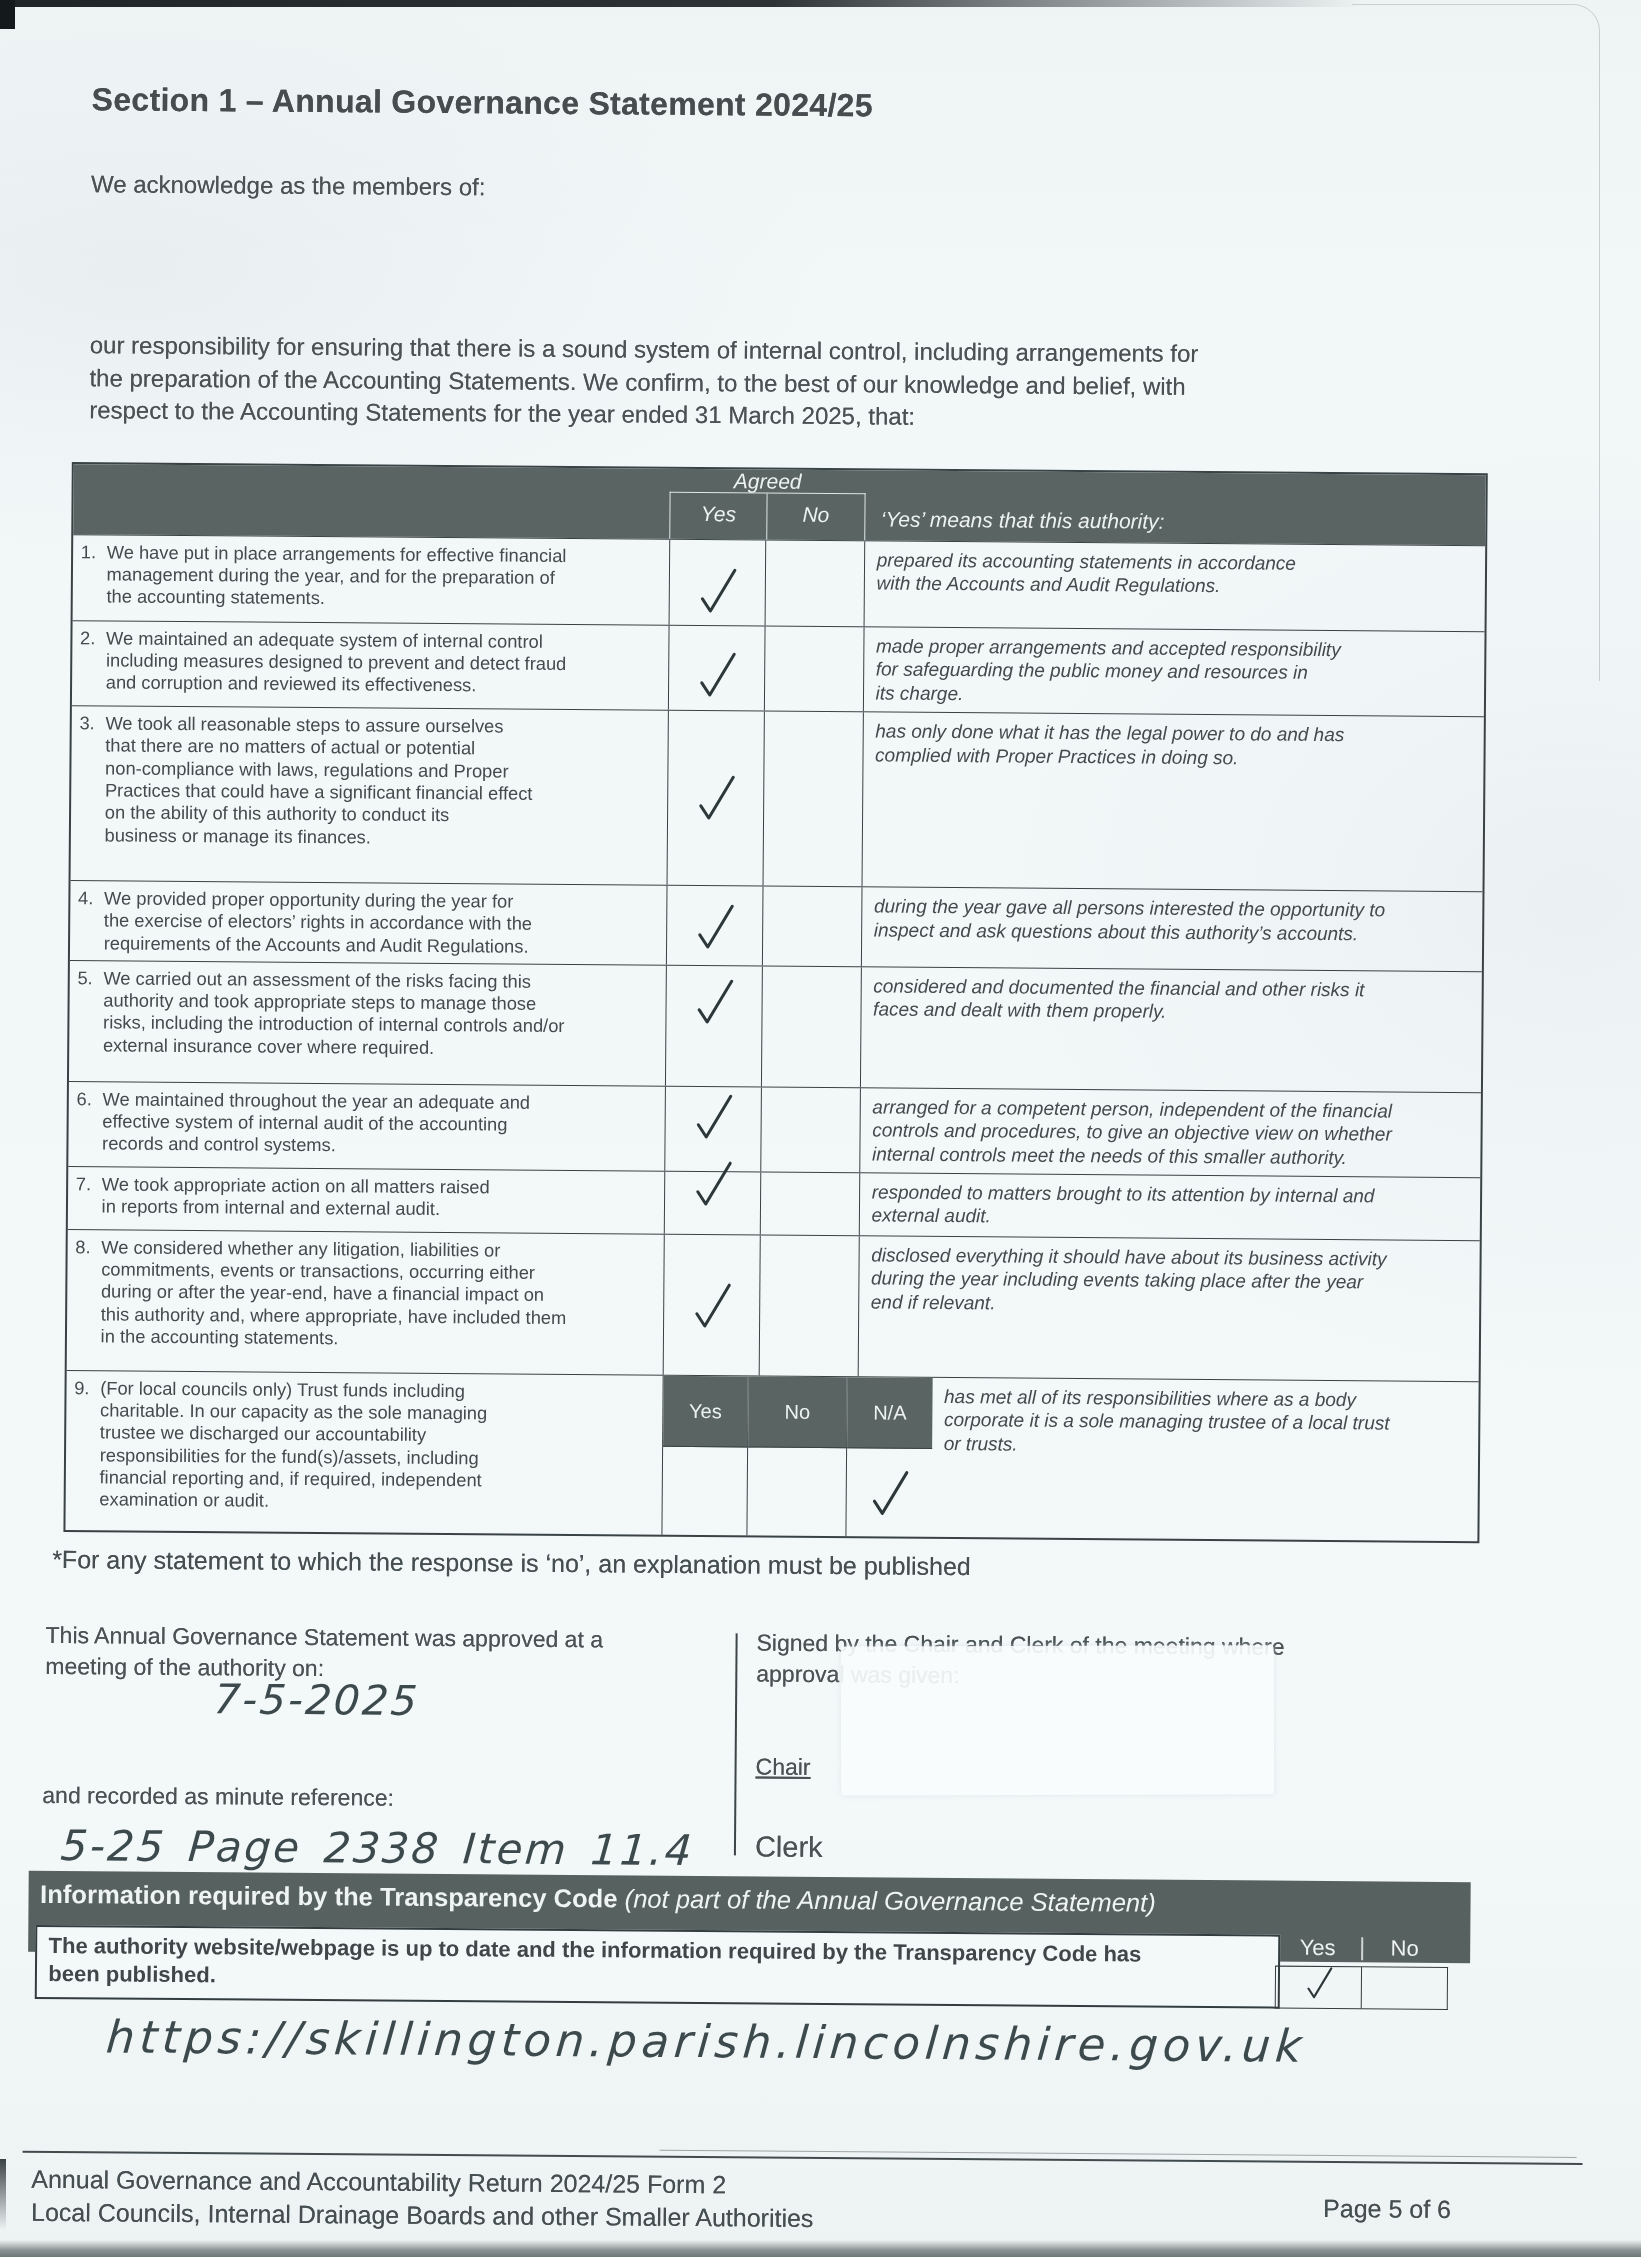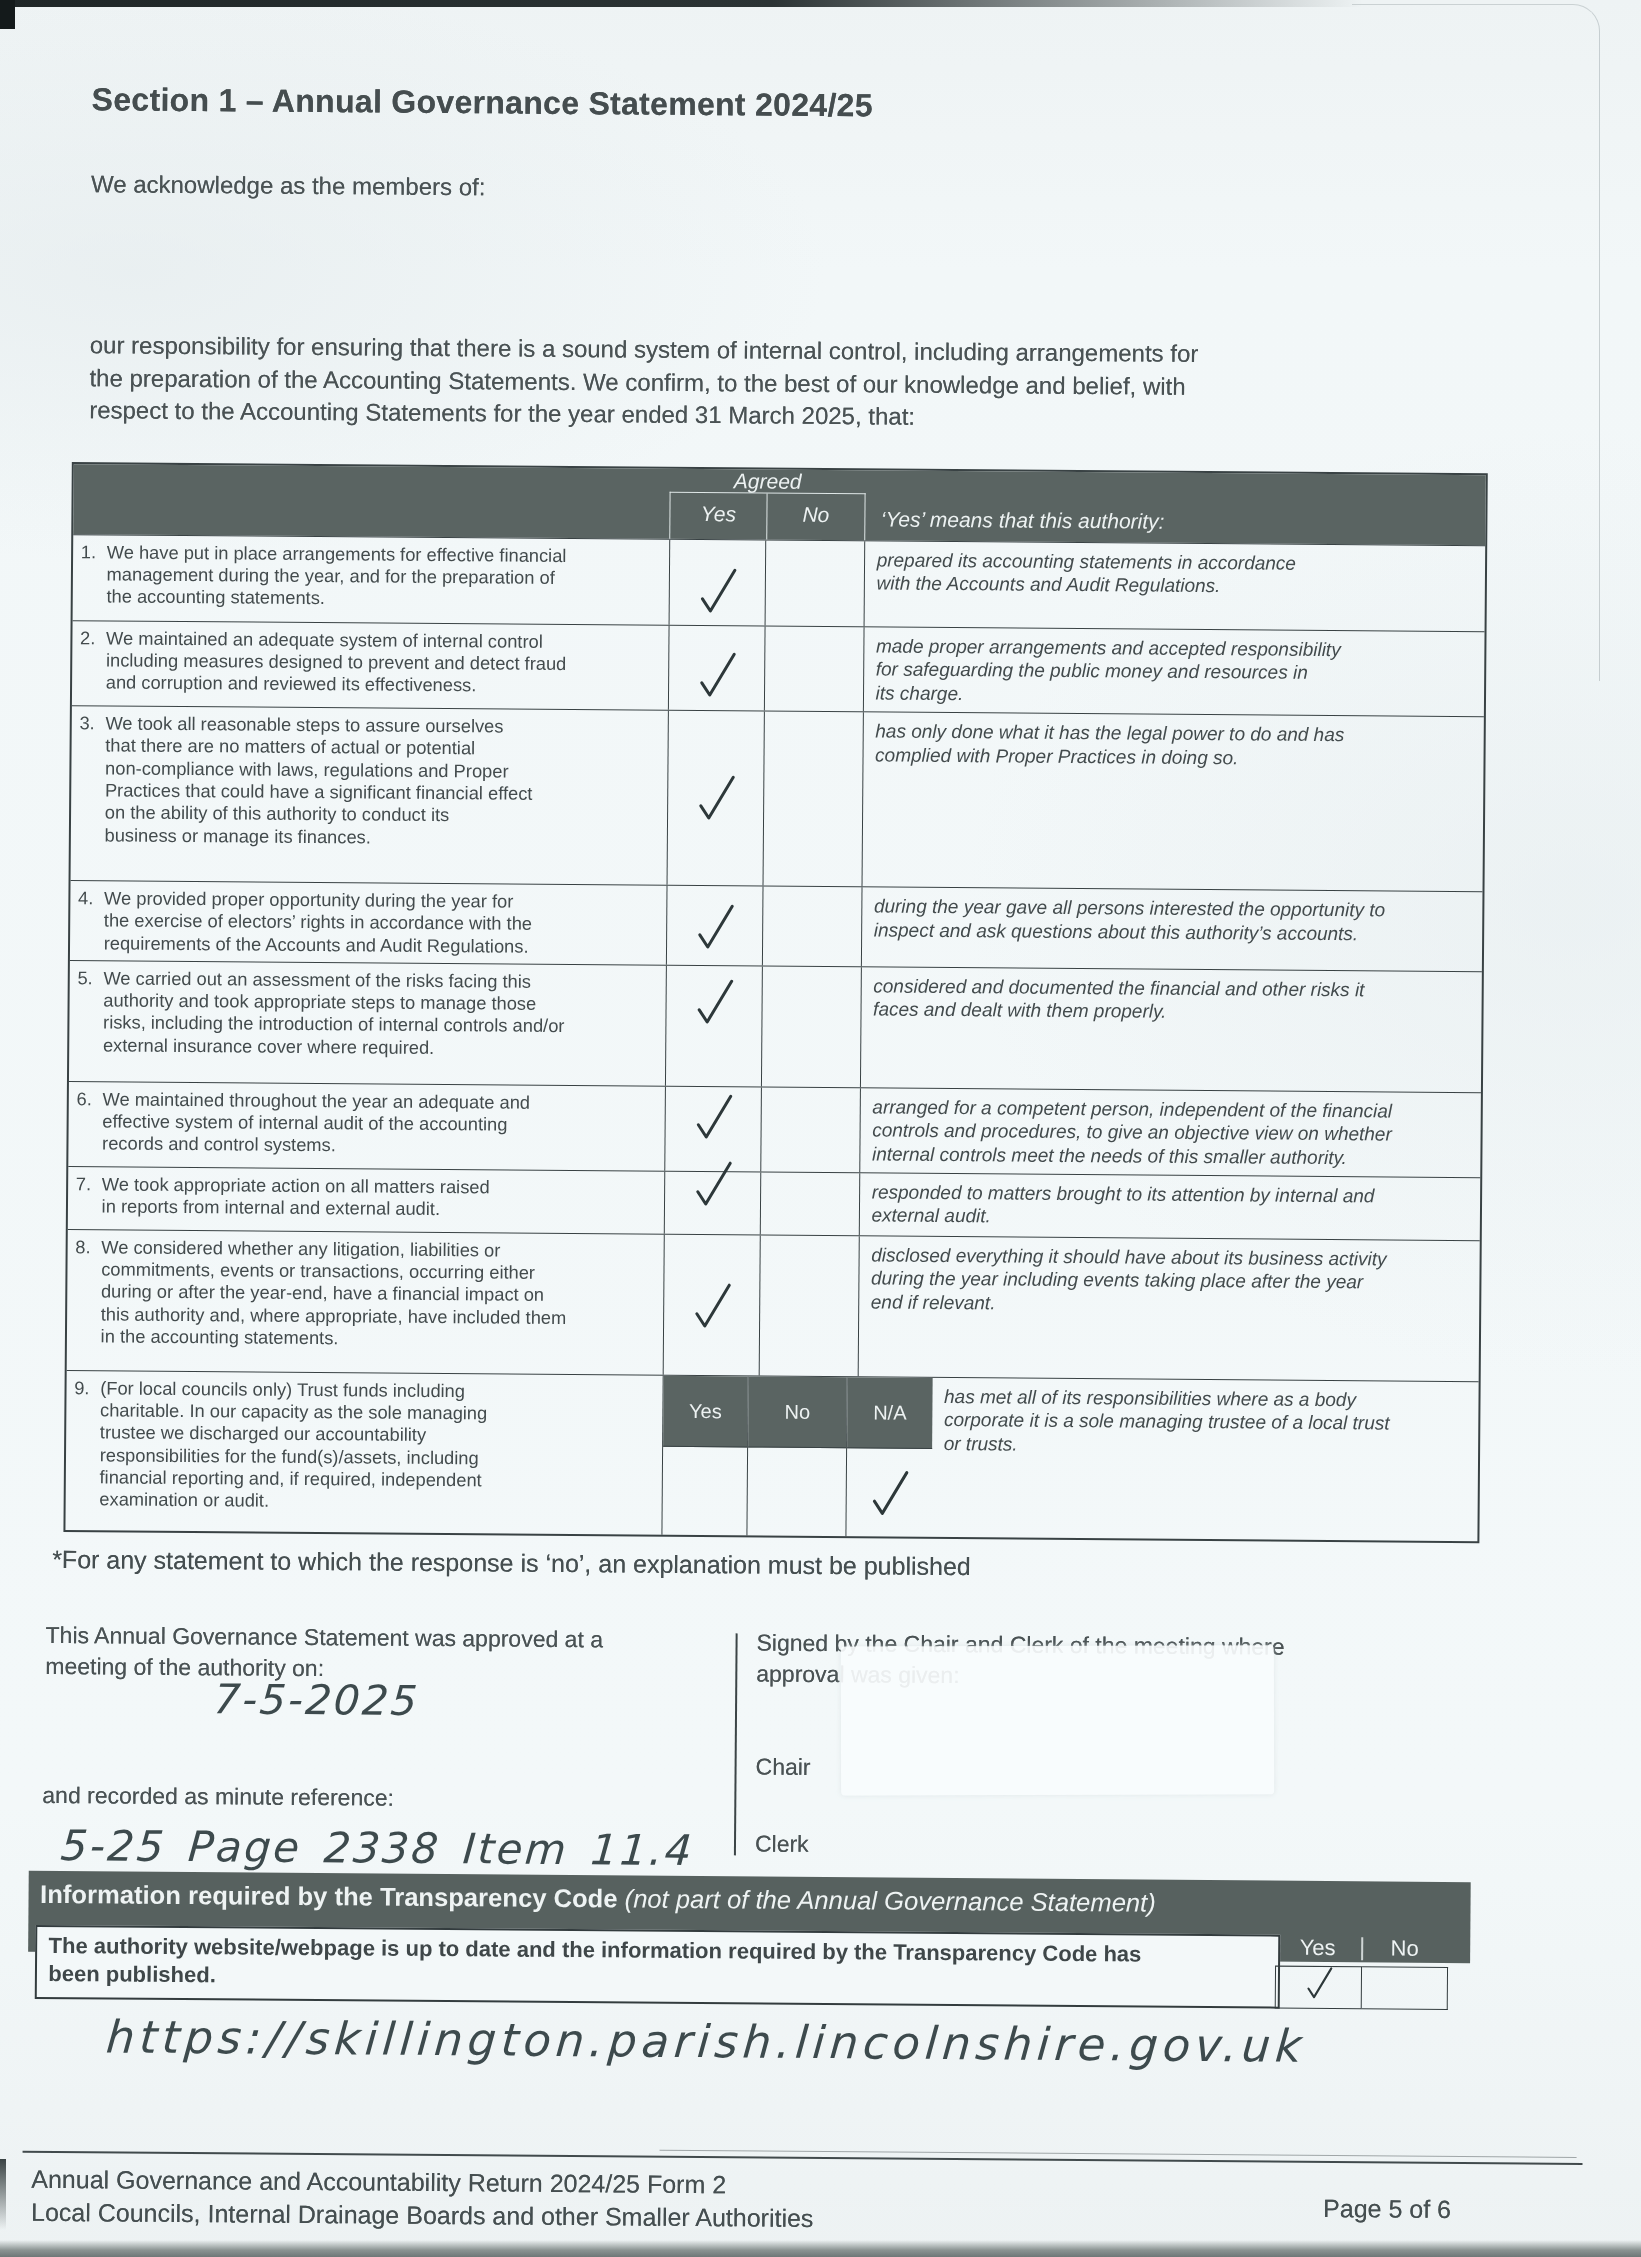--- a/index.html
+++ b/index.html
@@ -69,22 +69,22 @@
   
   #footnote{left:64px;top:1545px;font-size:25px;color:#454e50;}
   #approved-text{left:58px;top:1620px;font-size:23px;line-height:1.35;}
   #minute-text{left:56px;top:1782px;font-size:23px;}
   .hand{font-family:"DejaVu Sans",sans-serif;font-style:italic;color:#3d4a4d;
     letter-spacing:2.4px;word-spacing:6.8px;transform:skewX(-4deg);}
   #hand-date{left:227px;top:1674px;font-size:41px;}
   #hand-minute{left:75px;top:1821px;font-size:42px;}
   #sig-divider{left:748px;top:1628px;width:2.4px;height:222px;background:#3c4547;}
   #signed-text{left:769px;top:1622px;font-size:23px;line-height:1.35;}
-  #chair-label{left:769px;top:1748px;font-size:23px;}
-  #clerk-label{left:769px;top:1825px;font-size:23px;}
+  #chair-label{left:769px;top:1748px;font-size:23px;text-decoration:underline;}
+  #clerk-label{left:769px;top:1825px;font-size:29px;}
   #sig-patch{left:854px;top:1638px;width:433px;height:149px;background:rgba(249,252,253,.92);
     border-radius:3.9px;box-shadow:0 0 5.8px rgba(210,220,222,.6);transform:rotate(-.6deg);}
 
   
   #tc-section{left:43px;top:1871px;width:1442px;height:126px;}
   #tc-dark{position:absolute;left:0;top:0;width:100%;height:81px;background:#57615f;}
   #tc-title{position:absolute;left:11.6px;top:8.7px;font-size:25.6px;font-weight:700;color:#eef3f3;}
   #tc-title .it{font-weight:400;font-style:italic;}
   #tc-box{position:absolute;left:6.8px;top:54px;width:1218px;height:60px;background:#f3f8f9;
     border:2.4px solid #333c3e;padding:4.8px 11.6px;font-size:22px;font-weight:600;

